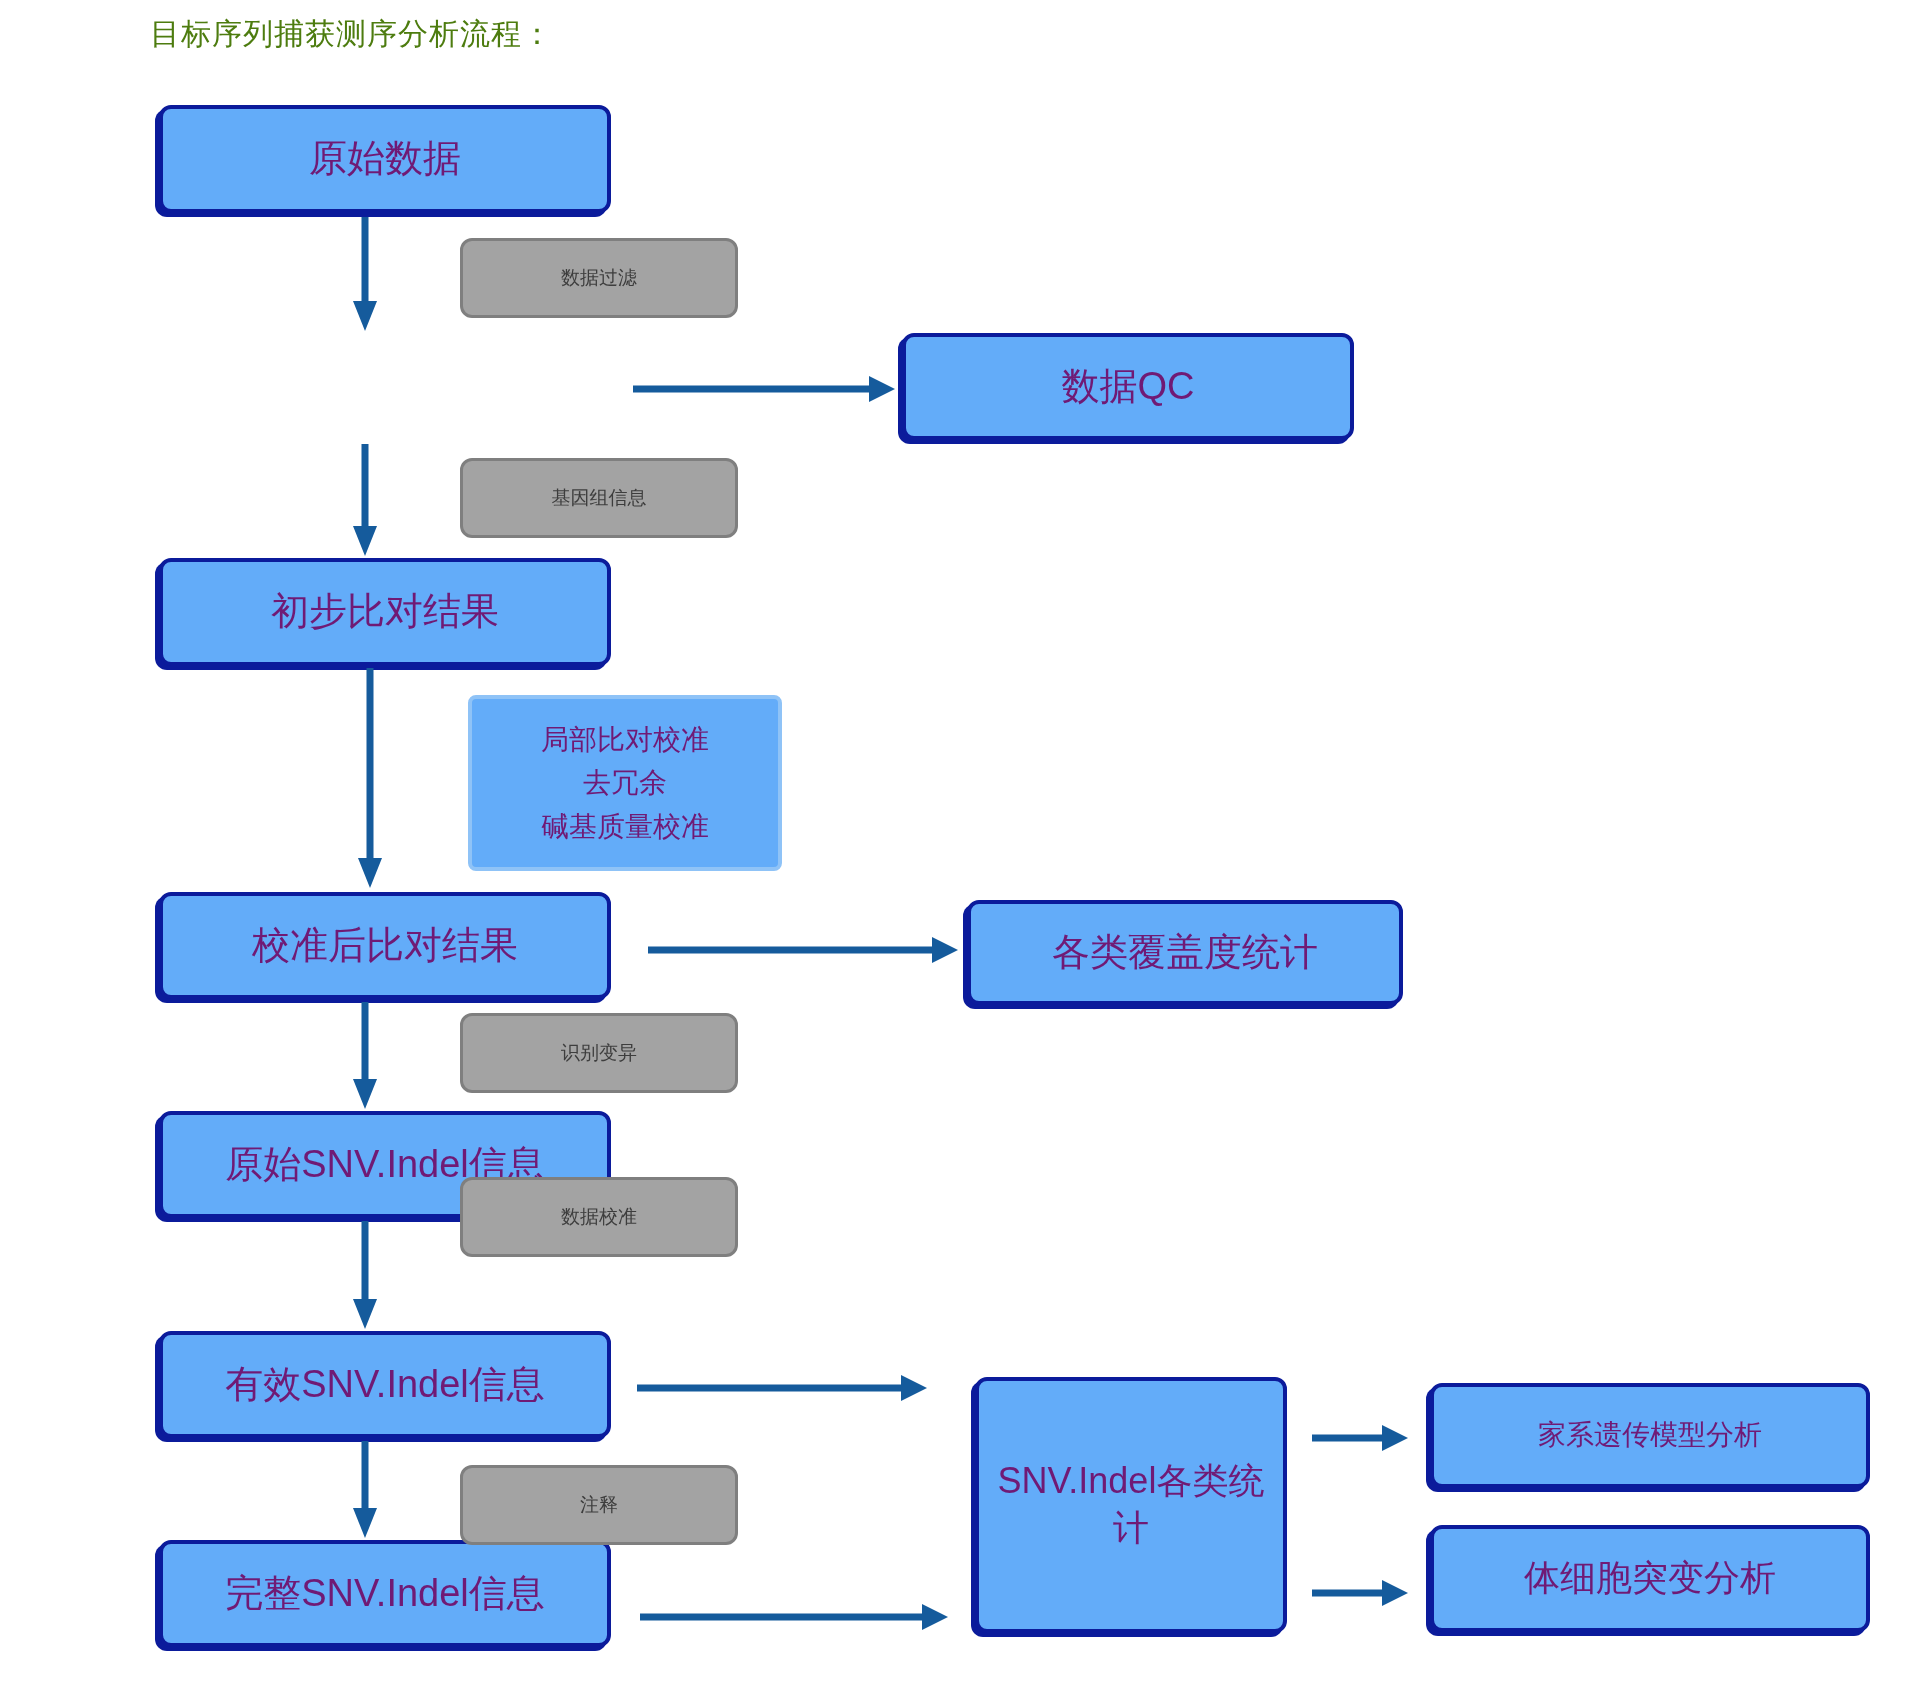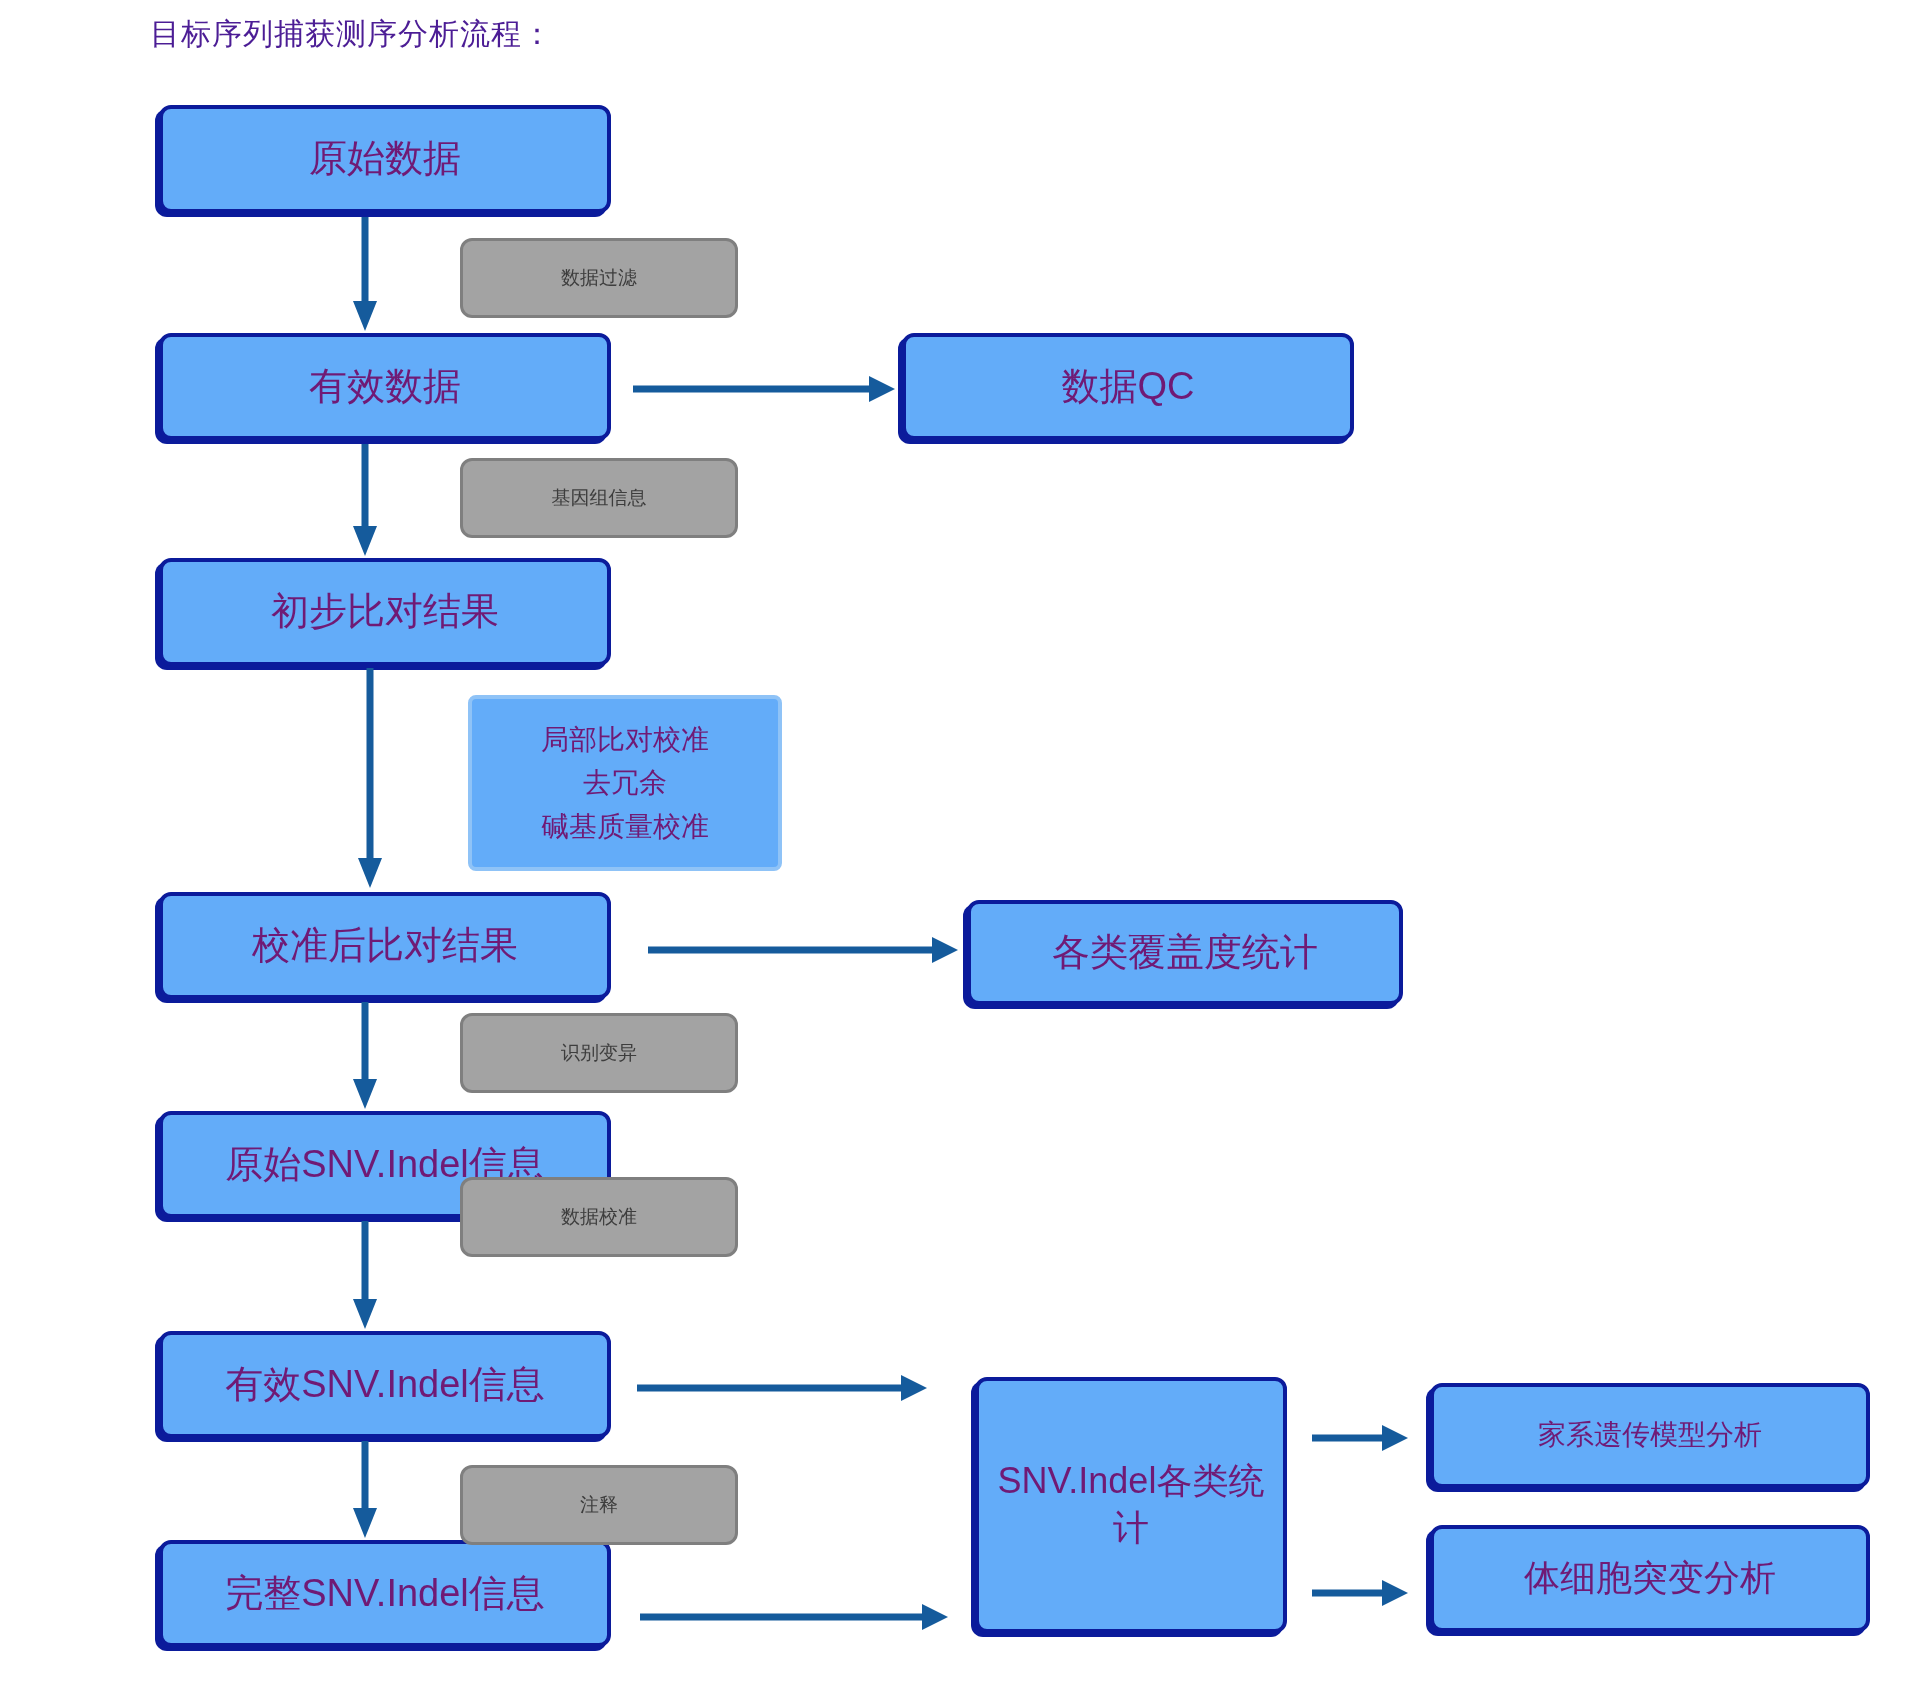--- a/index.html
+++ b/index.html
@@ -14,21 +14,21 @@
   html,body{margin:0;padding:0;background:#ffffff;}
   .canvas{
     position:relative;
     width:1920px;height:1687px;
     background:#ffffff;
     font-family:"Liberation Sans","DejaVu Sans",sans-serif;
     overflow:hidden;
   }
   .page-title{
     position:absolute;left:150px;top:14px;
-    font-size:30px;color:#4c1d95;font-weight:500;
+    font-size:30px;color:#4d7c0f;font-weight:500;
     letter-spacing:1px;
   }
   .node{
     position:absolute;
     display:flex;align-items:center;justify-content:center;
     text-align:center;
     background:var(--fill);
     border:4px solid var(--nborder);
     border-radius:12px;
     box-shadow:-4px 4px 0 0 var(--nborder);
@@ -80,21 +80,20 @@
 </style>
 </head>
 <body>
 
 <div class="canvas">
 
   <div class="page-title">目标序列捕获测序分析流程：</div>
 
   <div class="node" style="left:159px;top:105px;width:452px;height:108px">原始数据</div>
 
-  <div class="node" style="left:159px;top:333px;width:452px;height:107px">有效数据</div>
 
   <div class="node" style="left:159px;top:558px;width:452px;height:108px">初步比对结果</div>
 
   <div class="node" style="left:159px;top:892px;width:452px;height:107px">校准后比对结果</div>
 
   <div class="node" style="left:159px;top:1111px;width:452px;height:107px">原始SNV.Indel信息</div>
 
   <div class="node" style="left:159px;top:1331px;width:452px;height:107px">有效SNV.Indel信息</div>
 
   <div class="node" style="left:159px;top:1540px;width:452px;height:107px">完整SNV.Indel信息</div>

